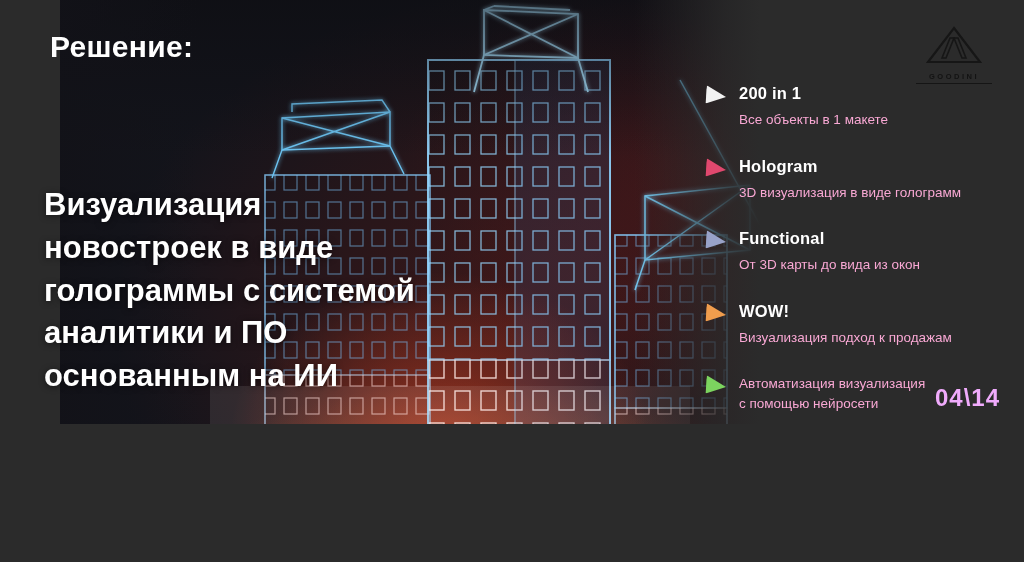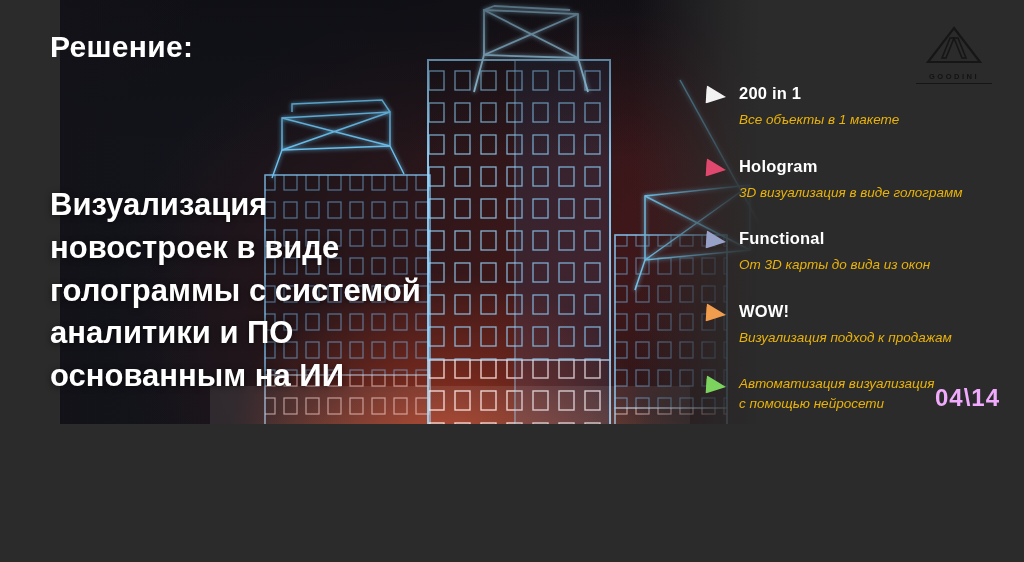--- a/index.html
+++ b/index.html
@@ -21,32 +21,32 @@
       linear-gradient(90deg, rgba(18,18,24,0.85), rgba(18,18,24,0) 20%),
       linear-gradient(270deg, #2b2b2b 0%, rgba(43,43,43,0.80) 5%, rgba(43,43,43,0) 18%),
       linear-gradient(180deg, rgba(12,12,16,0.55), rgba(12,12,16,0) 28%),
       linear-gradient(0deg, rgba(25,16,12,0.30), rgba(25,16,12,0) 14%);
   }
   .photo svg { position:absolute; inset:0; }
 
   
   .title { position:absolute; left:50px; top:30px; font-size:30px; font-weight:bold;
            color:#ffffff; letter-spacing:0.3px; }
-  .main-text { position:absolute; left:50px; top:184px; width:460px; font-size:31px;
+  .main-text { position:absolute; left:44px; top:184px; width:460px; font-size:31px;
            font-weight:bold; line-height:1.38; color:#ffffff; white-space:pre-line;
            text-shadow:0 1px 6px rgba(0,0,0,0.55); }
 
   
   .features { position:absolute; left:705px; top:84px; width:300px; }
   .feature { position:relative; padding-left:34px; margin-bottom:27px; }
   .tri { position:absolute; left:0; top:3px; width:21px; height:18px;
          clip-path:polygon(0 0, 100% 45%, 10% 100%); transform:rotate(10deg); }
   .ftitle { font-size:16.5px; font-weight:bold; color:#ffffff; letter-spacing:0.2px; }
-  .fdesc  { font-size:13.5px; color:#eab308; margin-top:7px; line-height:1.45;
-            white-space:pre-line;font-style:italic; }
+  .fdesc  { font-size:13.5px; color:#f9a8d4; margin-top:7px; line-height:1.45;
+            white-space:pre-line; }
 
   
   .logo { position:absolute; left:916px; top:26px; width:76px; text-align:center; }
   .logo-text { font-size:7.5px; font-weight:bold; letter-spacing:2.5px; color:#131313;
                margin-top:4px; }
   .logo-line { height:1px; background:#151515; margin-top:2px; }
 
   
   .pagenum { position:absolute; right:24px; bottom:12px; font-size:24px; font-weight:bold;
              color:#f0abfc; letter-spacing:1px; }

